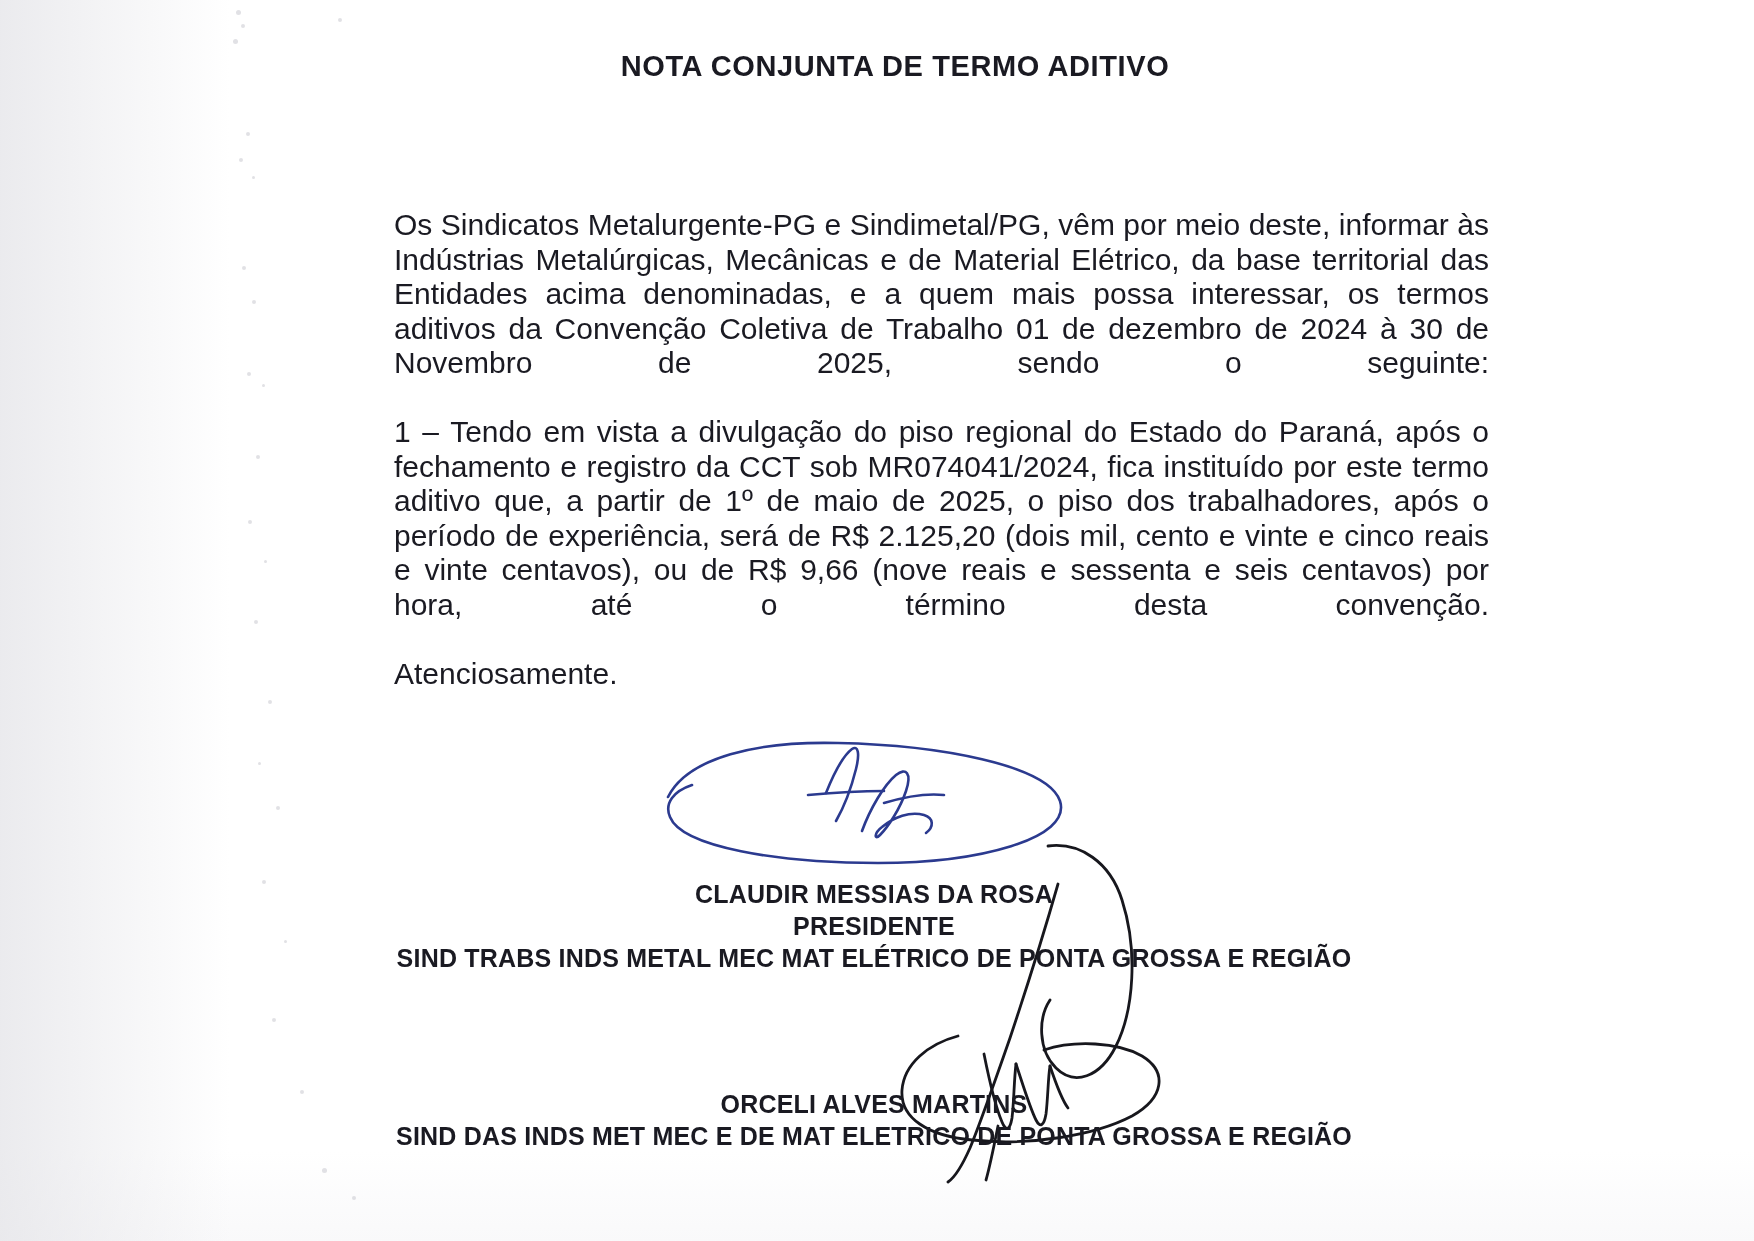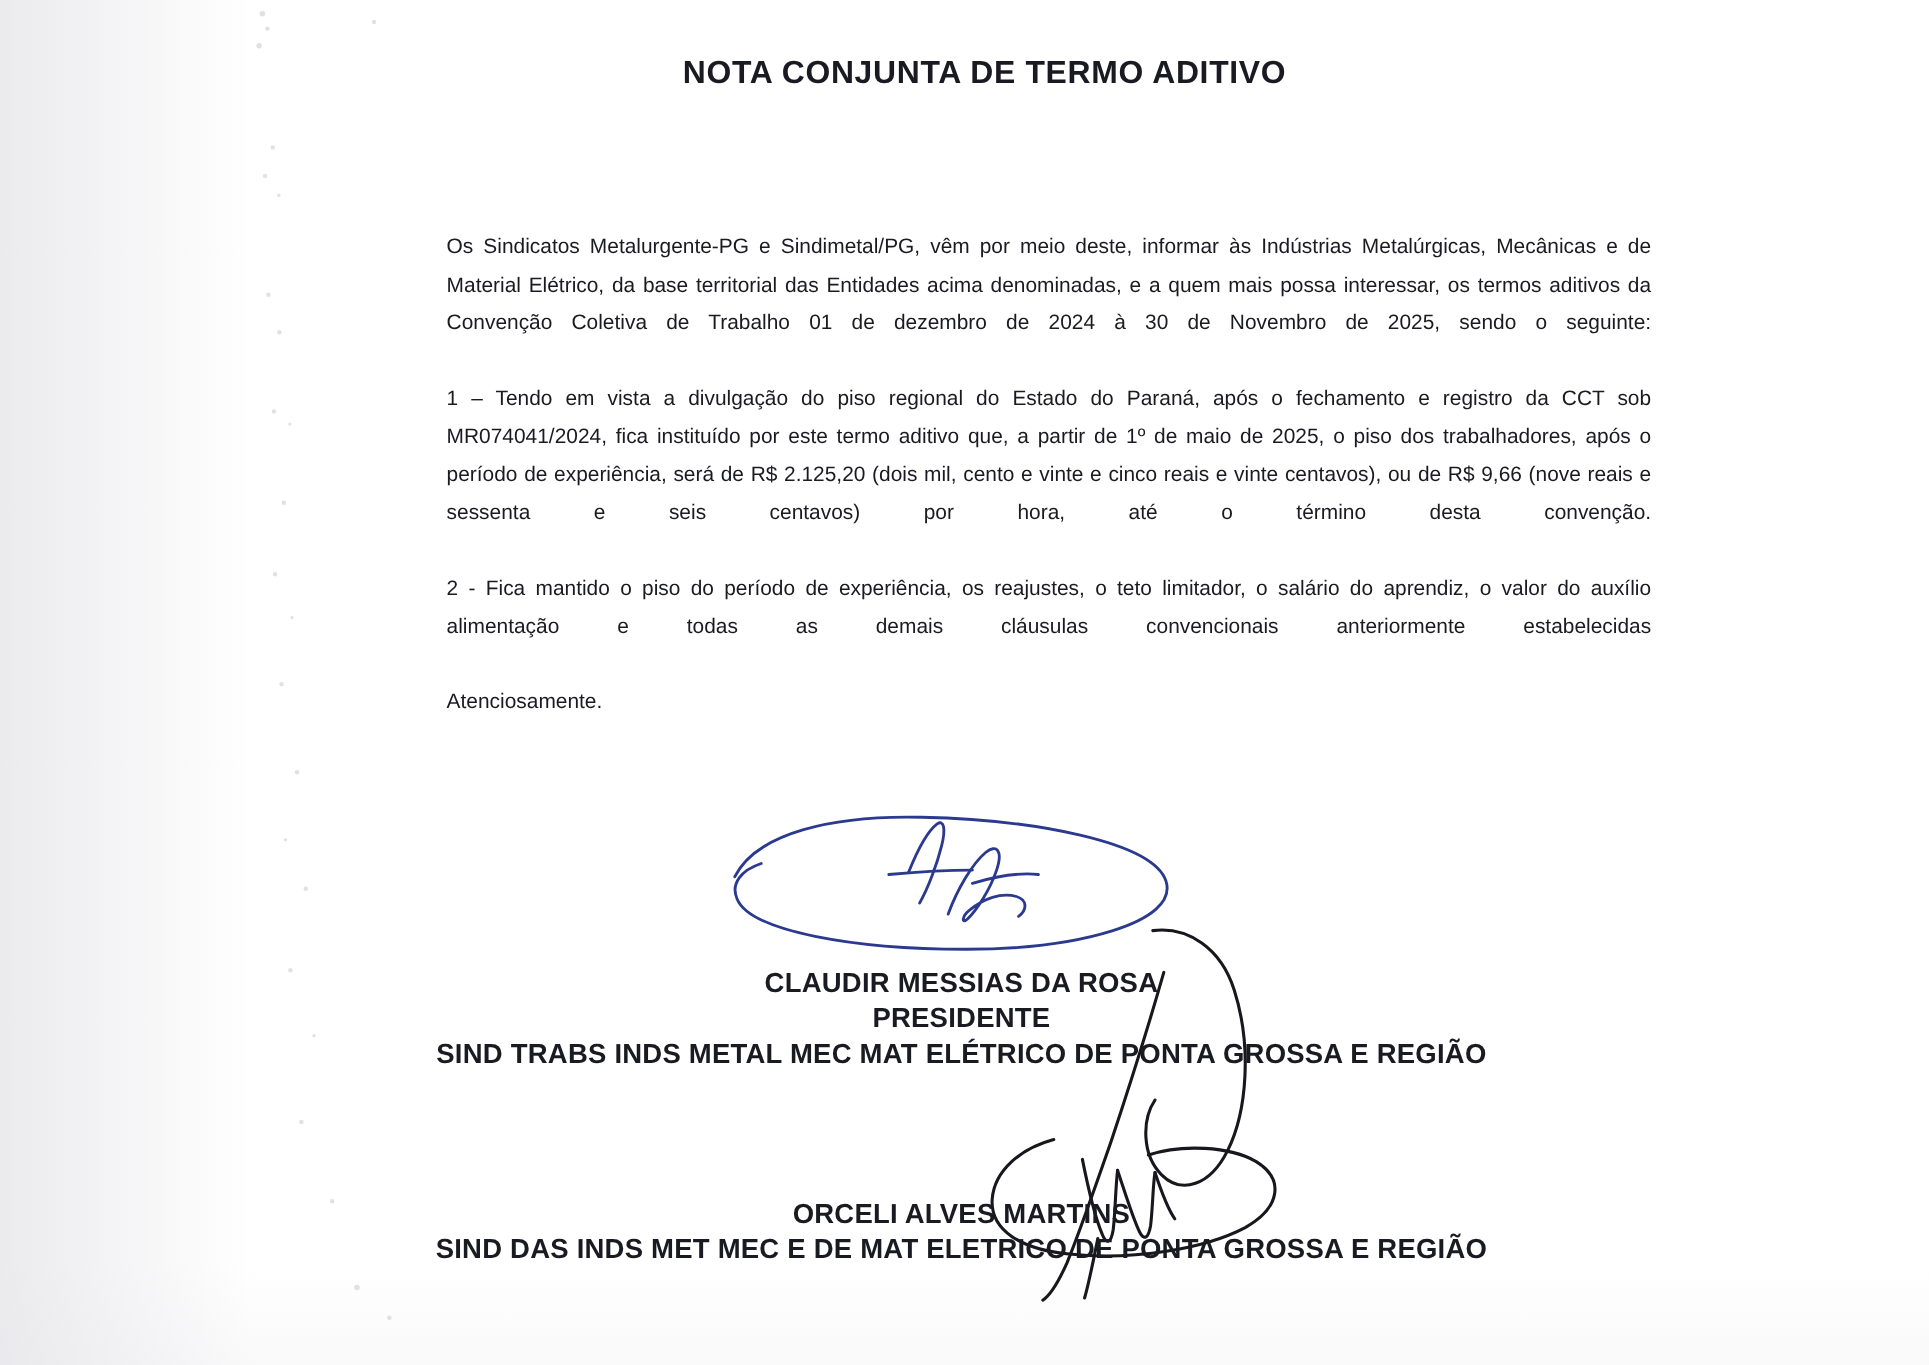--- a/index.html
+++ b/index.html
@@ -56,24 +56,24 @@
 
   .dateline {
     position: absolute;
     right: 455px;
     top: 120px;
     font-size: 27px;
   }
 
   .body-block {
     position: absolute;
-    left: 378px;
+    left: 366px;
     top: 208px;
     width: 1095px;
-    font-size: 19px;
+    font-size: 30px;
     line-height: 34.5px;
   }
   .para {
     margin: 0 0 0 0;
     text-align: justify;
     text-justify: inter-word;
   }
   .para:after { content: ""; display: inline-block; width: 100%; }
 
   .para-plain {
@@ -137,21 +137,20 @@
 </div>
 
 <div class="content">
 
   <div class="doc-title">NOTA CONJUNTA DE TERMO ADITIVO</div>
 
 
   <div class="body-block">
     <p class="para">Os Sindicatos Metalurgente-PG e Sindimetal/PG, vêm por meio deste, informar às Indústrias Metalúrgicas, Mecânicas e de Material Elétrico, da base territorial das Entidades acima denominadas, e a quem mais possa interessar, os termos aditivos da Convenção Coletiva de Trabalho 01 de dezembro de 2024 à 30 de Novembro de 2025, sendo o seguinte:</p>
     <p class="para">1 – Tendo em vista a divulgação do piso regional do Estado do Paraná, após o fechamento e registro da CCT sob MR074041/2024, fica instituído por este termo aditivo que, a partir de 1º de maio de 2025, o piso dos trabalhadores, após o período de experiência, será de R$ 2.125,20 (dois mil, cento e vinte e cinco reais e vinte centavos), ou de R$ 9,66 (nove reais e sessenta e seis centavos) por hora, até o término desta convenção.</p>
-    <p class="para">2 - Fica mantido o piso do período de experiência, os reajustes, o teto limitador, o salário do aprendiz, o valor do auxílio alimentação e todas as demais cláusulas convencionais anteriormente estabelecidas</p>
     <p class="para-plain">Atenciosamente.</p>
   </div>
 
   <svg class="signature" id="signature-claudir" width="460" height="160" viewBox="0 0 460 160">
     <g fill="none" stroke="#2b3a8f" stroke-width="2.6" stroke-linecap="round" stroke-linejoin="round">
       <path d="M20 62 C 40 22, 110 6, 190 8 C 290 10, 400 30, 412 66 C 424 104, 330 128, 230 128 C 130 128, 34 112, 22 82 C 16 68, 26 56, 44 50"></path>
       <path d="M178 58 C 186 38, 196 20, 204 14 C 210 10, 212 18, 208 34 C 204 50, 196 72, 188 86"></path>
       <path d="M160 60 C 182 58, 214 56, 236 56"></path>
       <path d="M214 96 C 222 74, 236 50, 248 40 C 258 32, 264 38, 258 56 C 252 74, 240 92, 232 100 C 226 106, 226 98, 234 92 C 246 82, 262 76, 276 80 C 286 83, 286 92, 278 98"></path>
       <path d="M236 68 C 256 62, 278 58, 296 60"></path>

